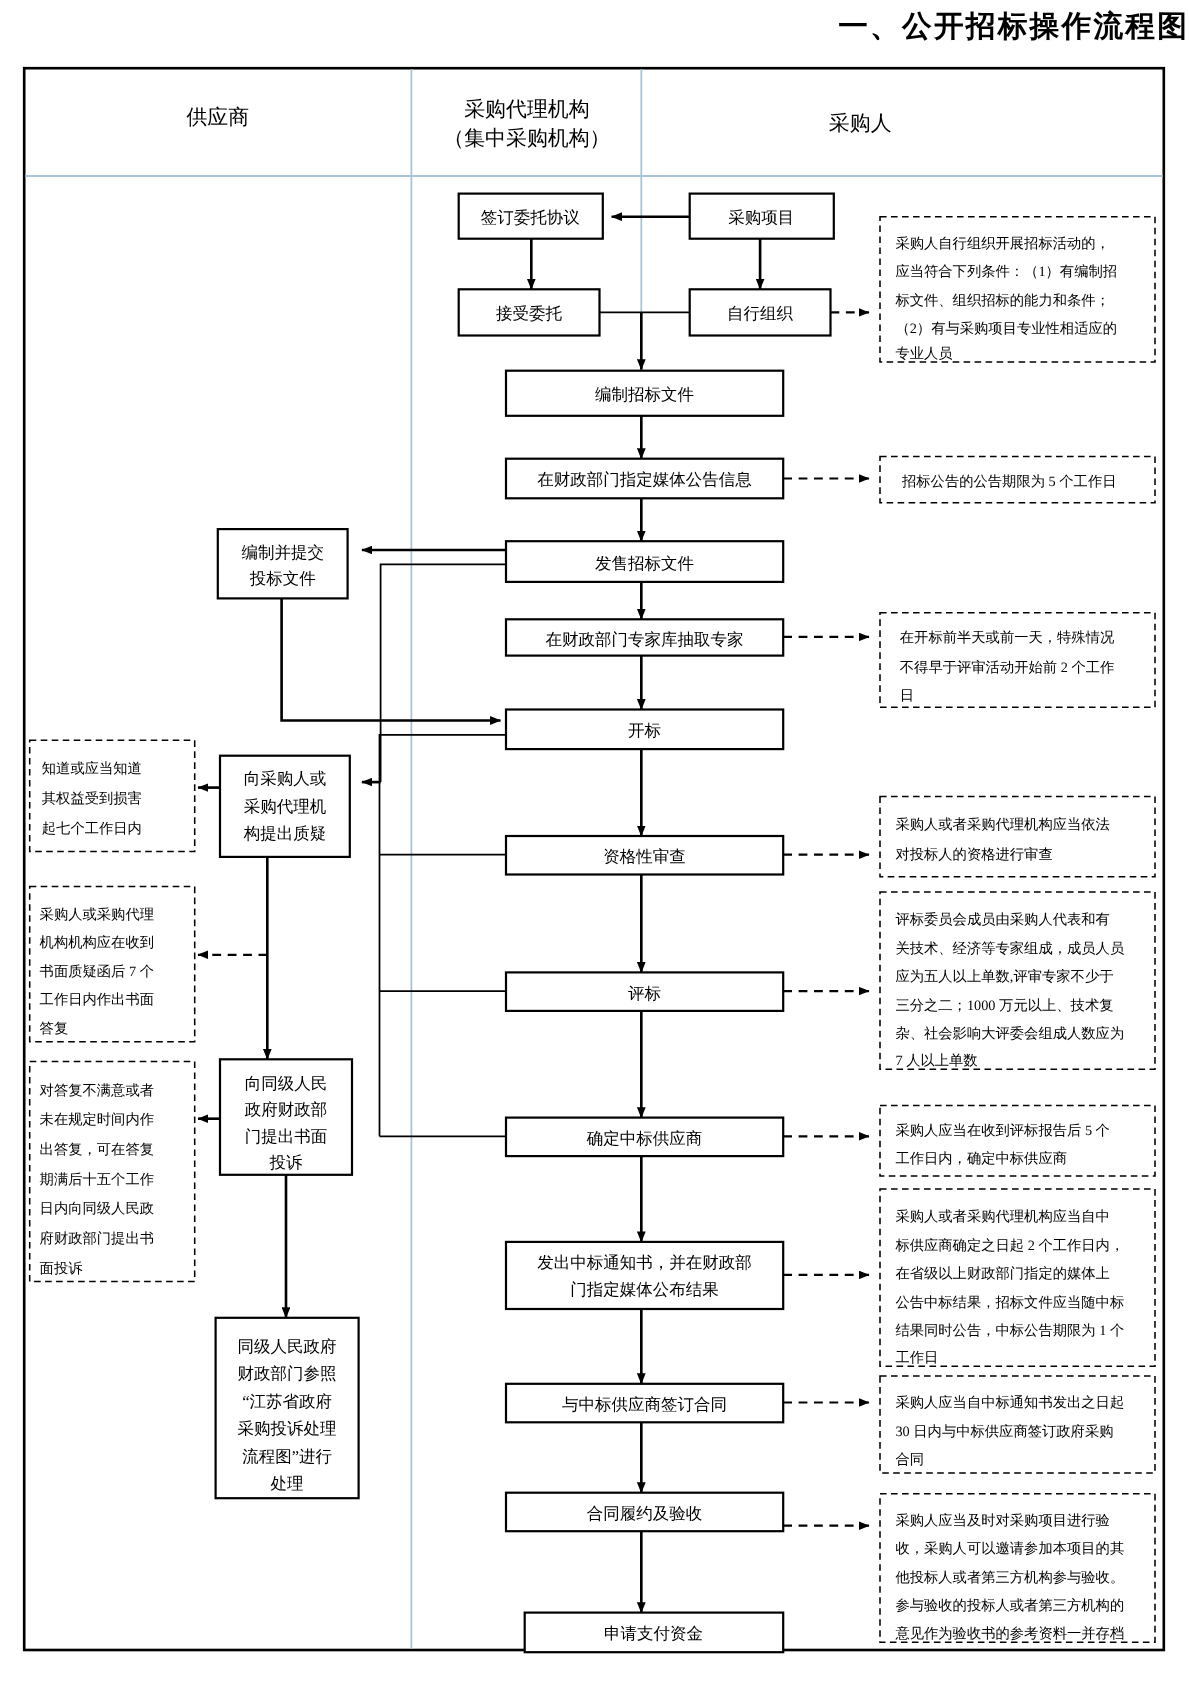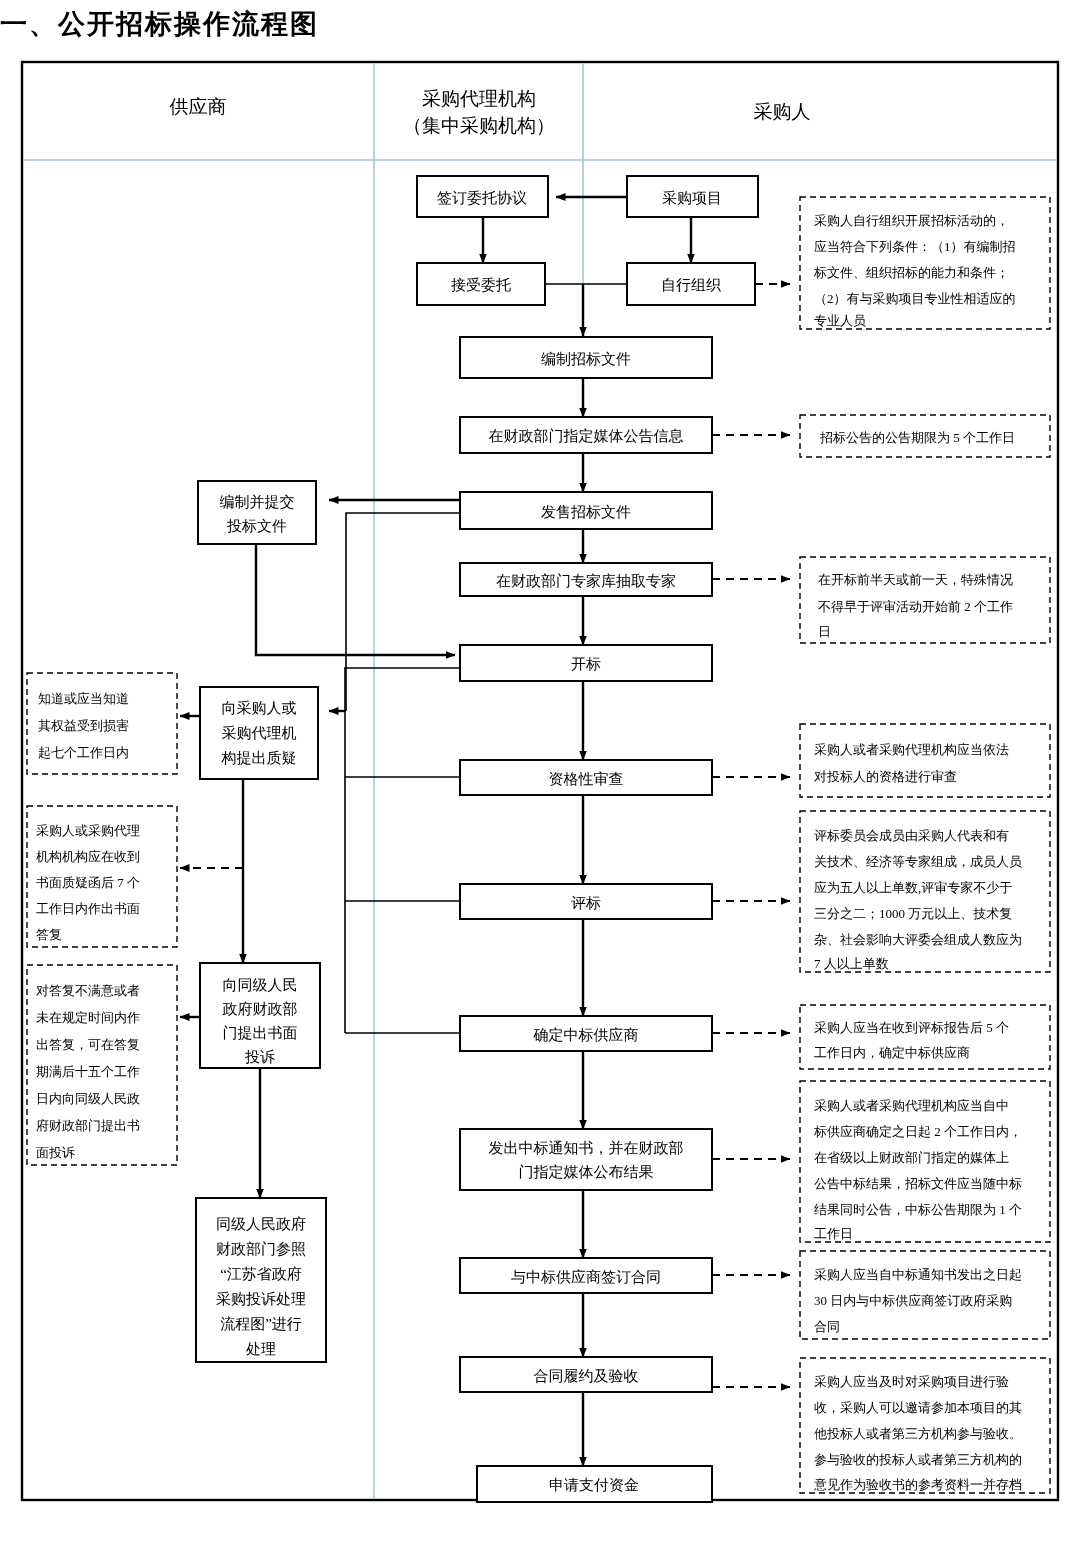--- a/index.html
+++ b/index.html
@@ -5,21 +5,21 @@
   html,body{margin:0;padding:0;background:#ffffff;}
   body{
     width:1081px;height:1541px;
     font-family:"Liberation Serif","DejaVu Serif",serif;
     color:#000;
     position:relative;
     overflow:hidden;
   }
   #page-title{
     position:absolute;left:0;top:6px;width:1081px;
-    text-align:left;
+    text-align:right;
     font-size:27px;font-weight:bold;letter-spacing:2px;
     font-family:"Liberation Sans","DejaVu Sans",sans-serif;
   }
   #chart-root{position:absolute;left:0;top:0;width:947px;height:1541px;}
   svg{display:block;}
   .lane-label{
     font-family:"Liberation Serif","DejaVu Serif",serif;
     font-size:19px;text-anchor:middle;fill:#000;
   }
   .nodetext{

